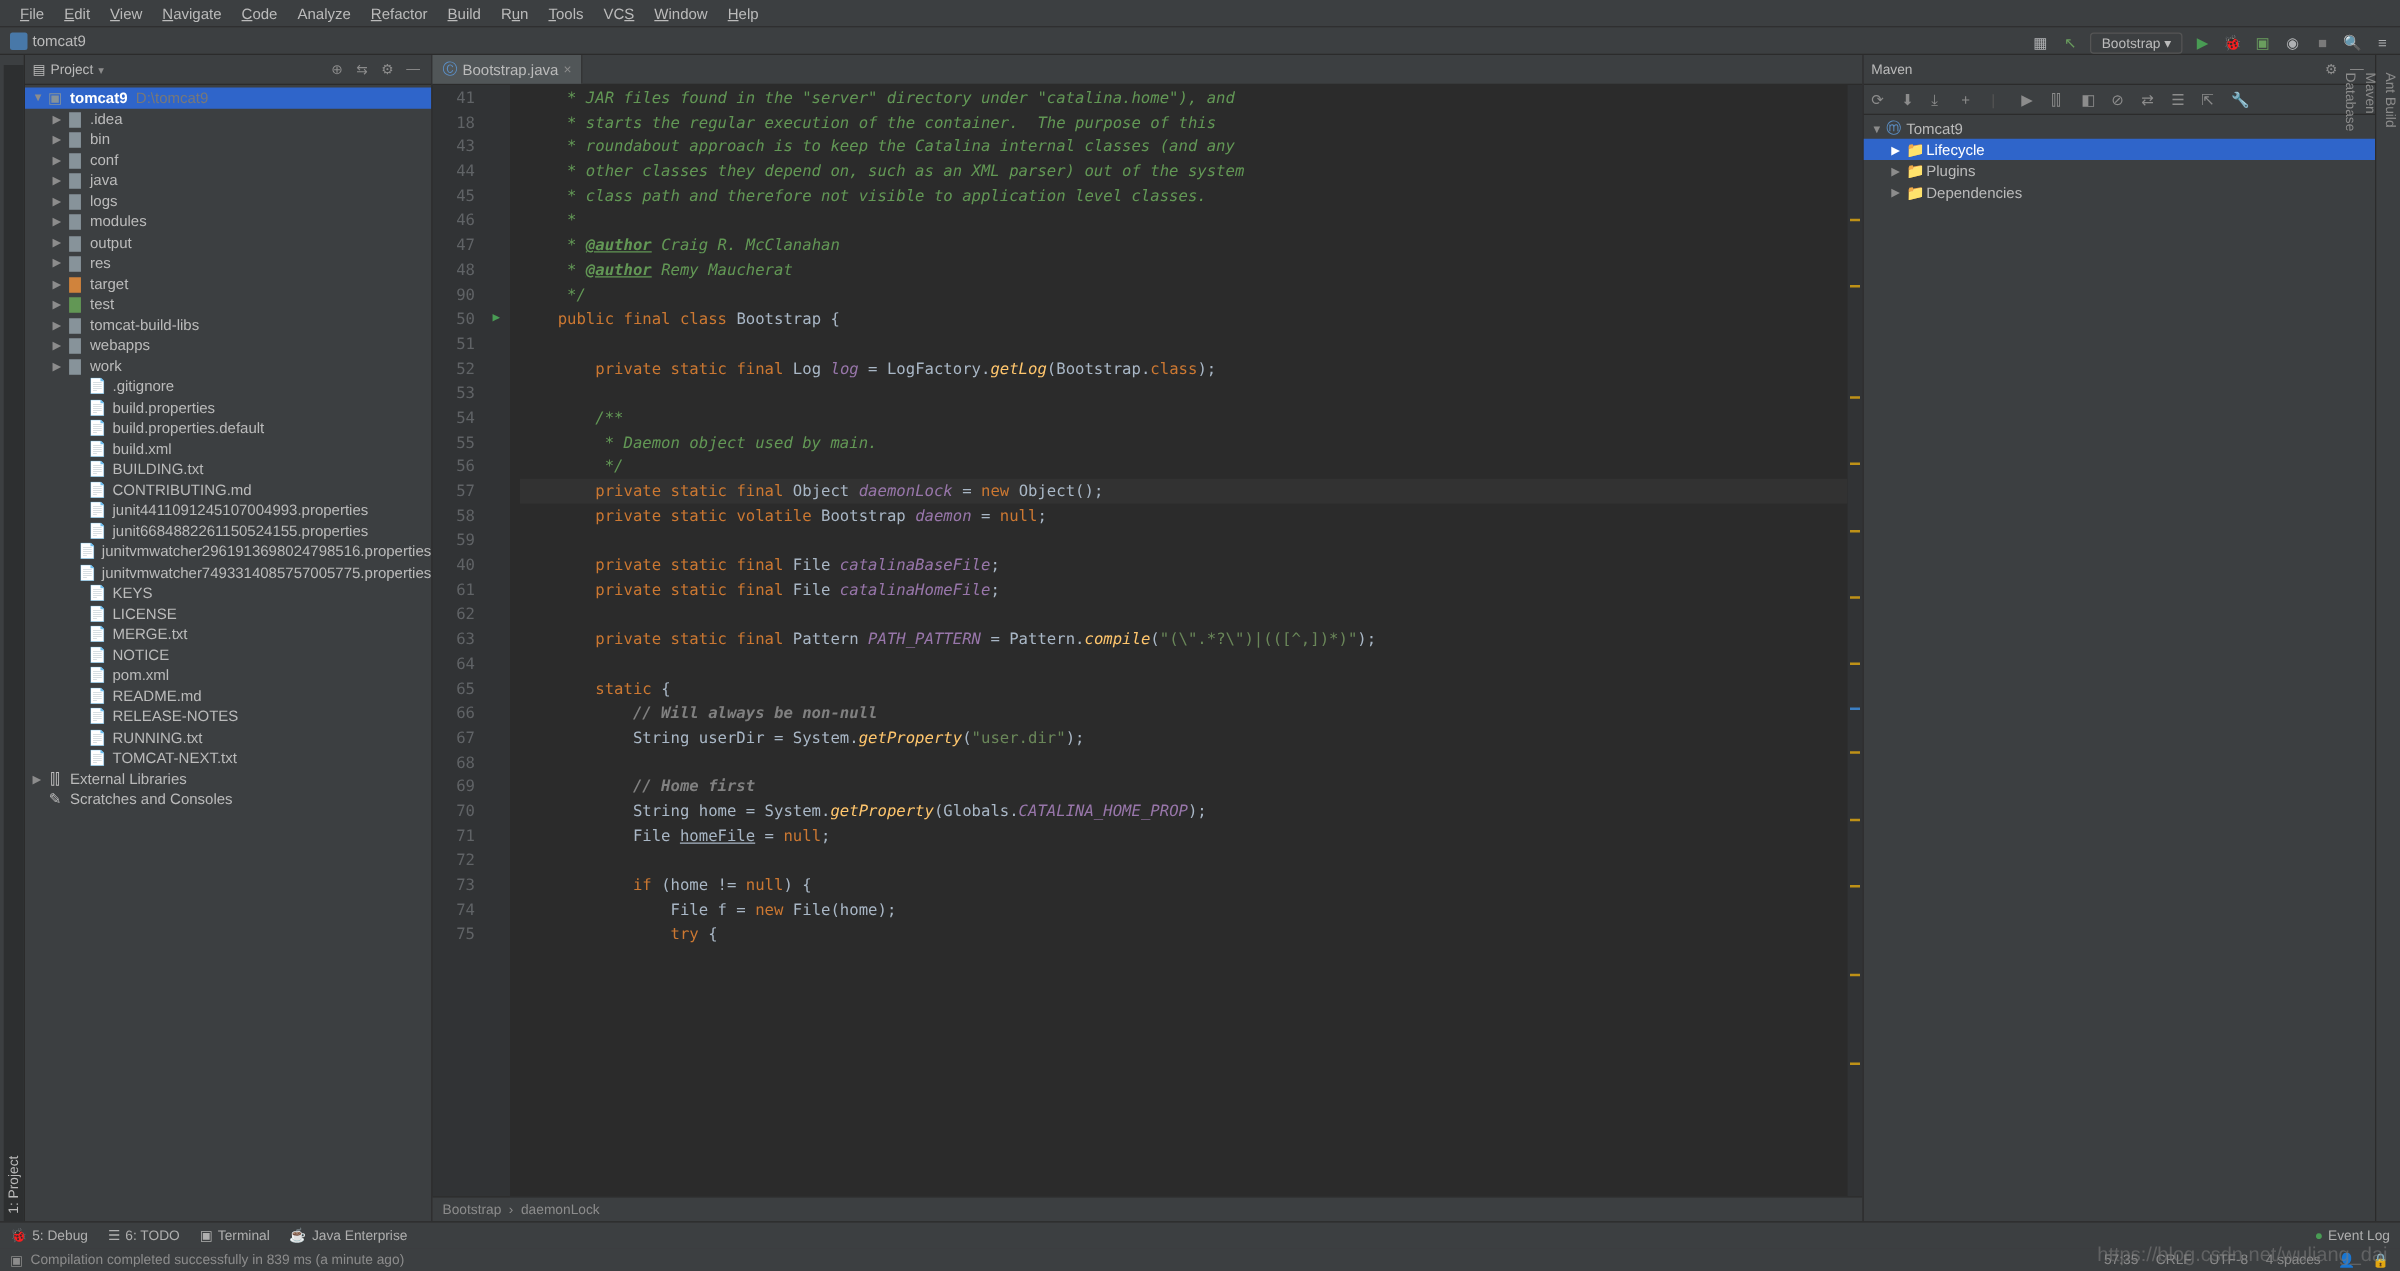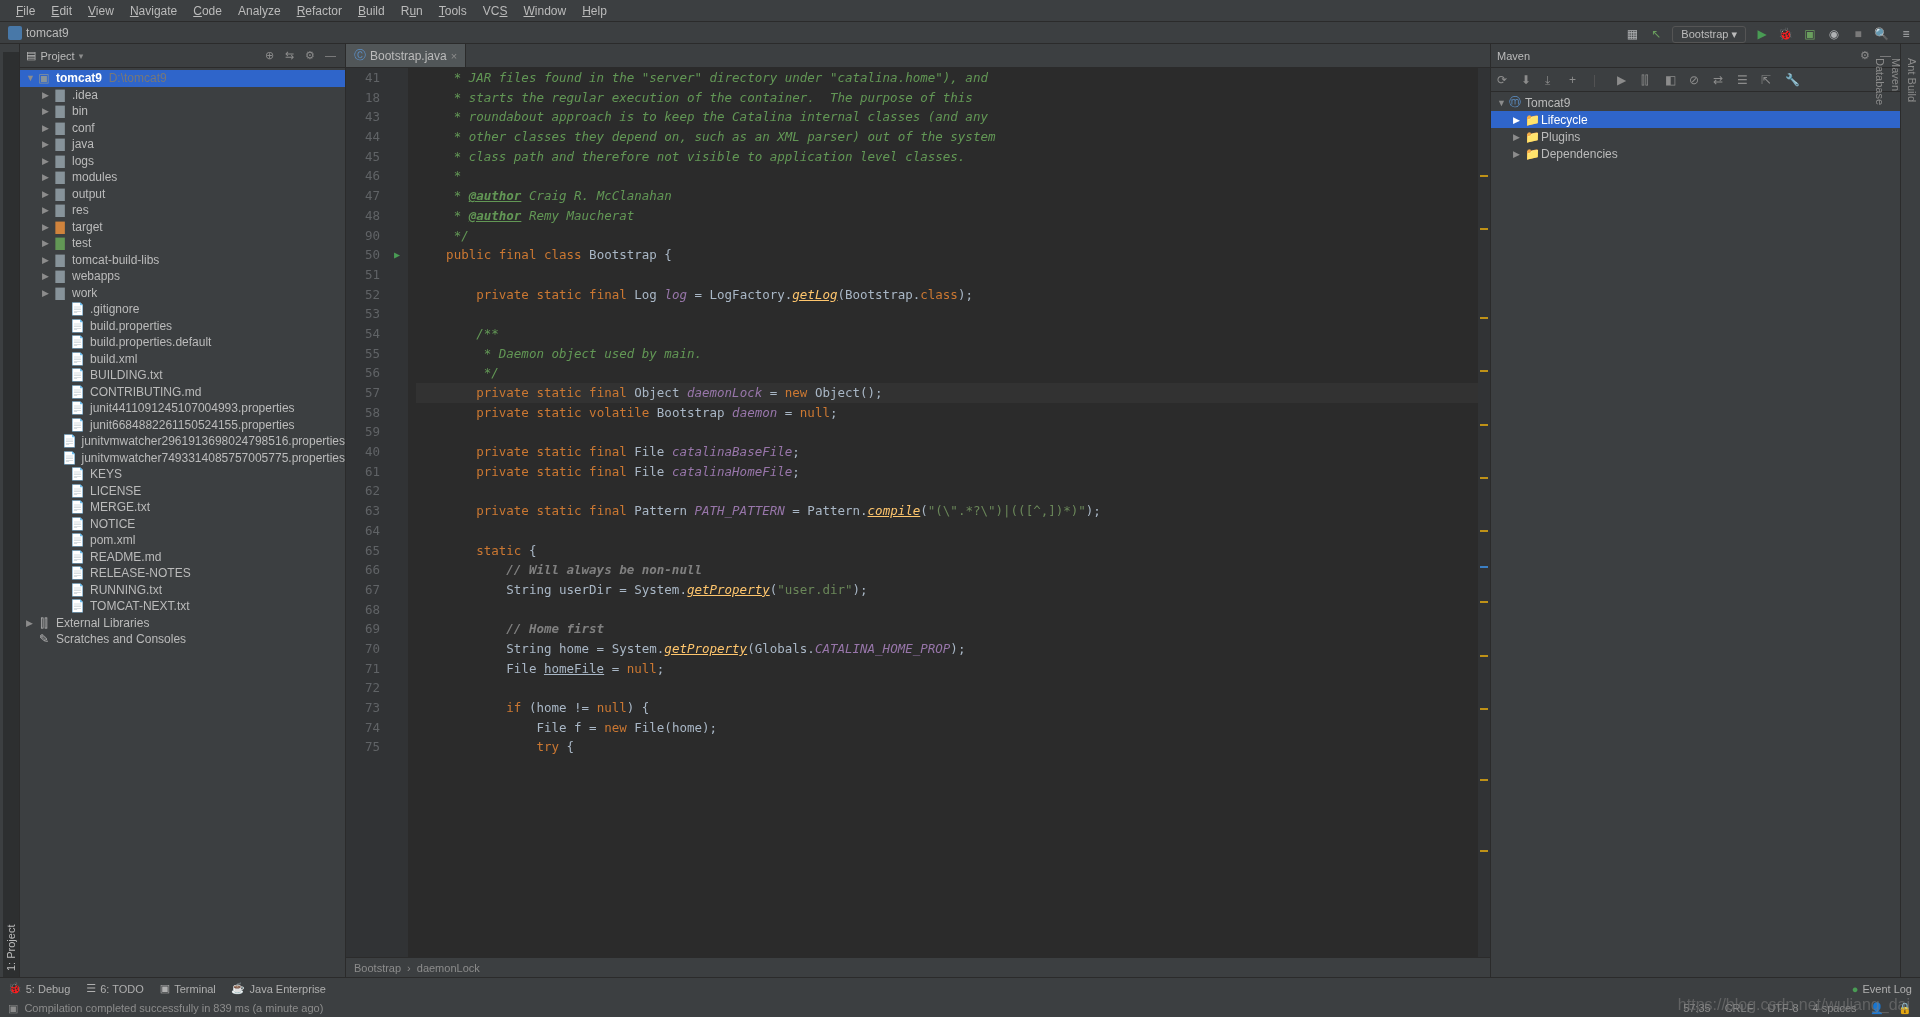--- a/index.html
+++ b/index.html
@@ -156,21 +156,21 @@
   position: relative;
 }
 .code-line { height: 19.7px; }
 .code-line.hl { background: #323232; }
 .kw { color: #cc7832; }
 .str { color: #6a8759; }
 .comment { color: #808080; font-style: italic; font-weight: bold; }
 .doc { color: #629755; font-style: italic; }
 .doc-tag { color: #629755; font-weight: bold; font-style: italic; text-decoration: underline; }
 .field { color: #9876aa; font-style: italic; }
-.method { color: #ffc66d; font-style: italic; text-decoration: underline; }
+.method { color: #ffc66d; font-style: italic; }
 .marker-strip {
   width: 12px;
   background: #313335;
   position: relative;
 }
 .marker { position: absolute; right: 2px; width: 8px; height: 2px; }
 .marker.warn { background: #be9117; }
 .marker.info { background: #3b7fc4; }
 .breadcrumbs {
   height: 20px;

